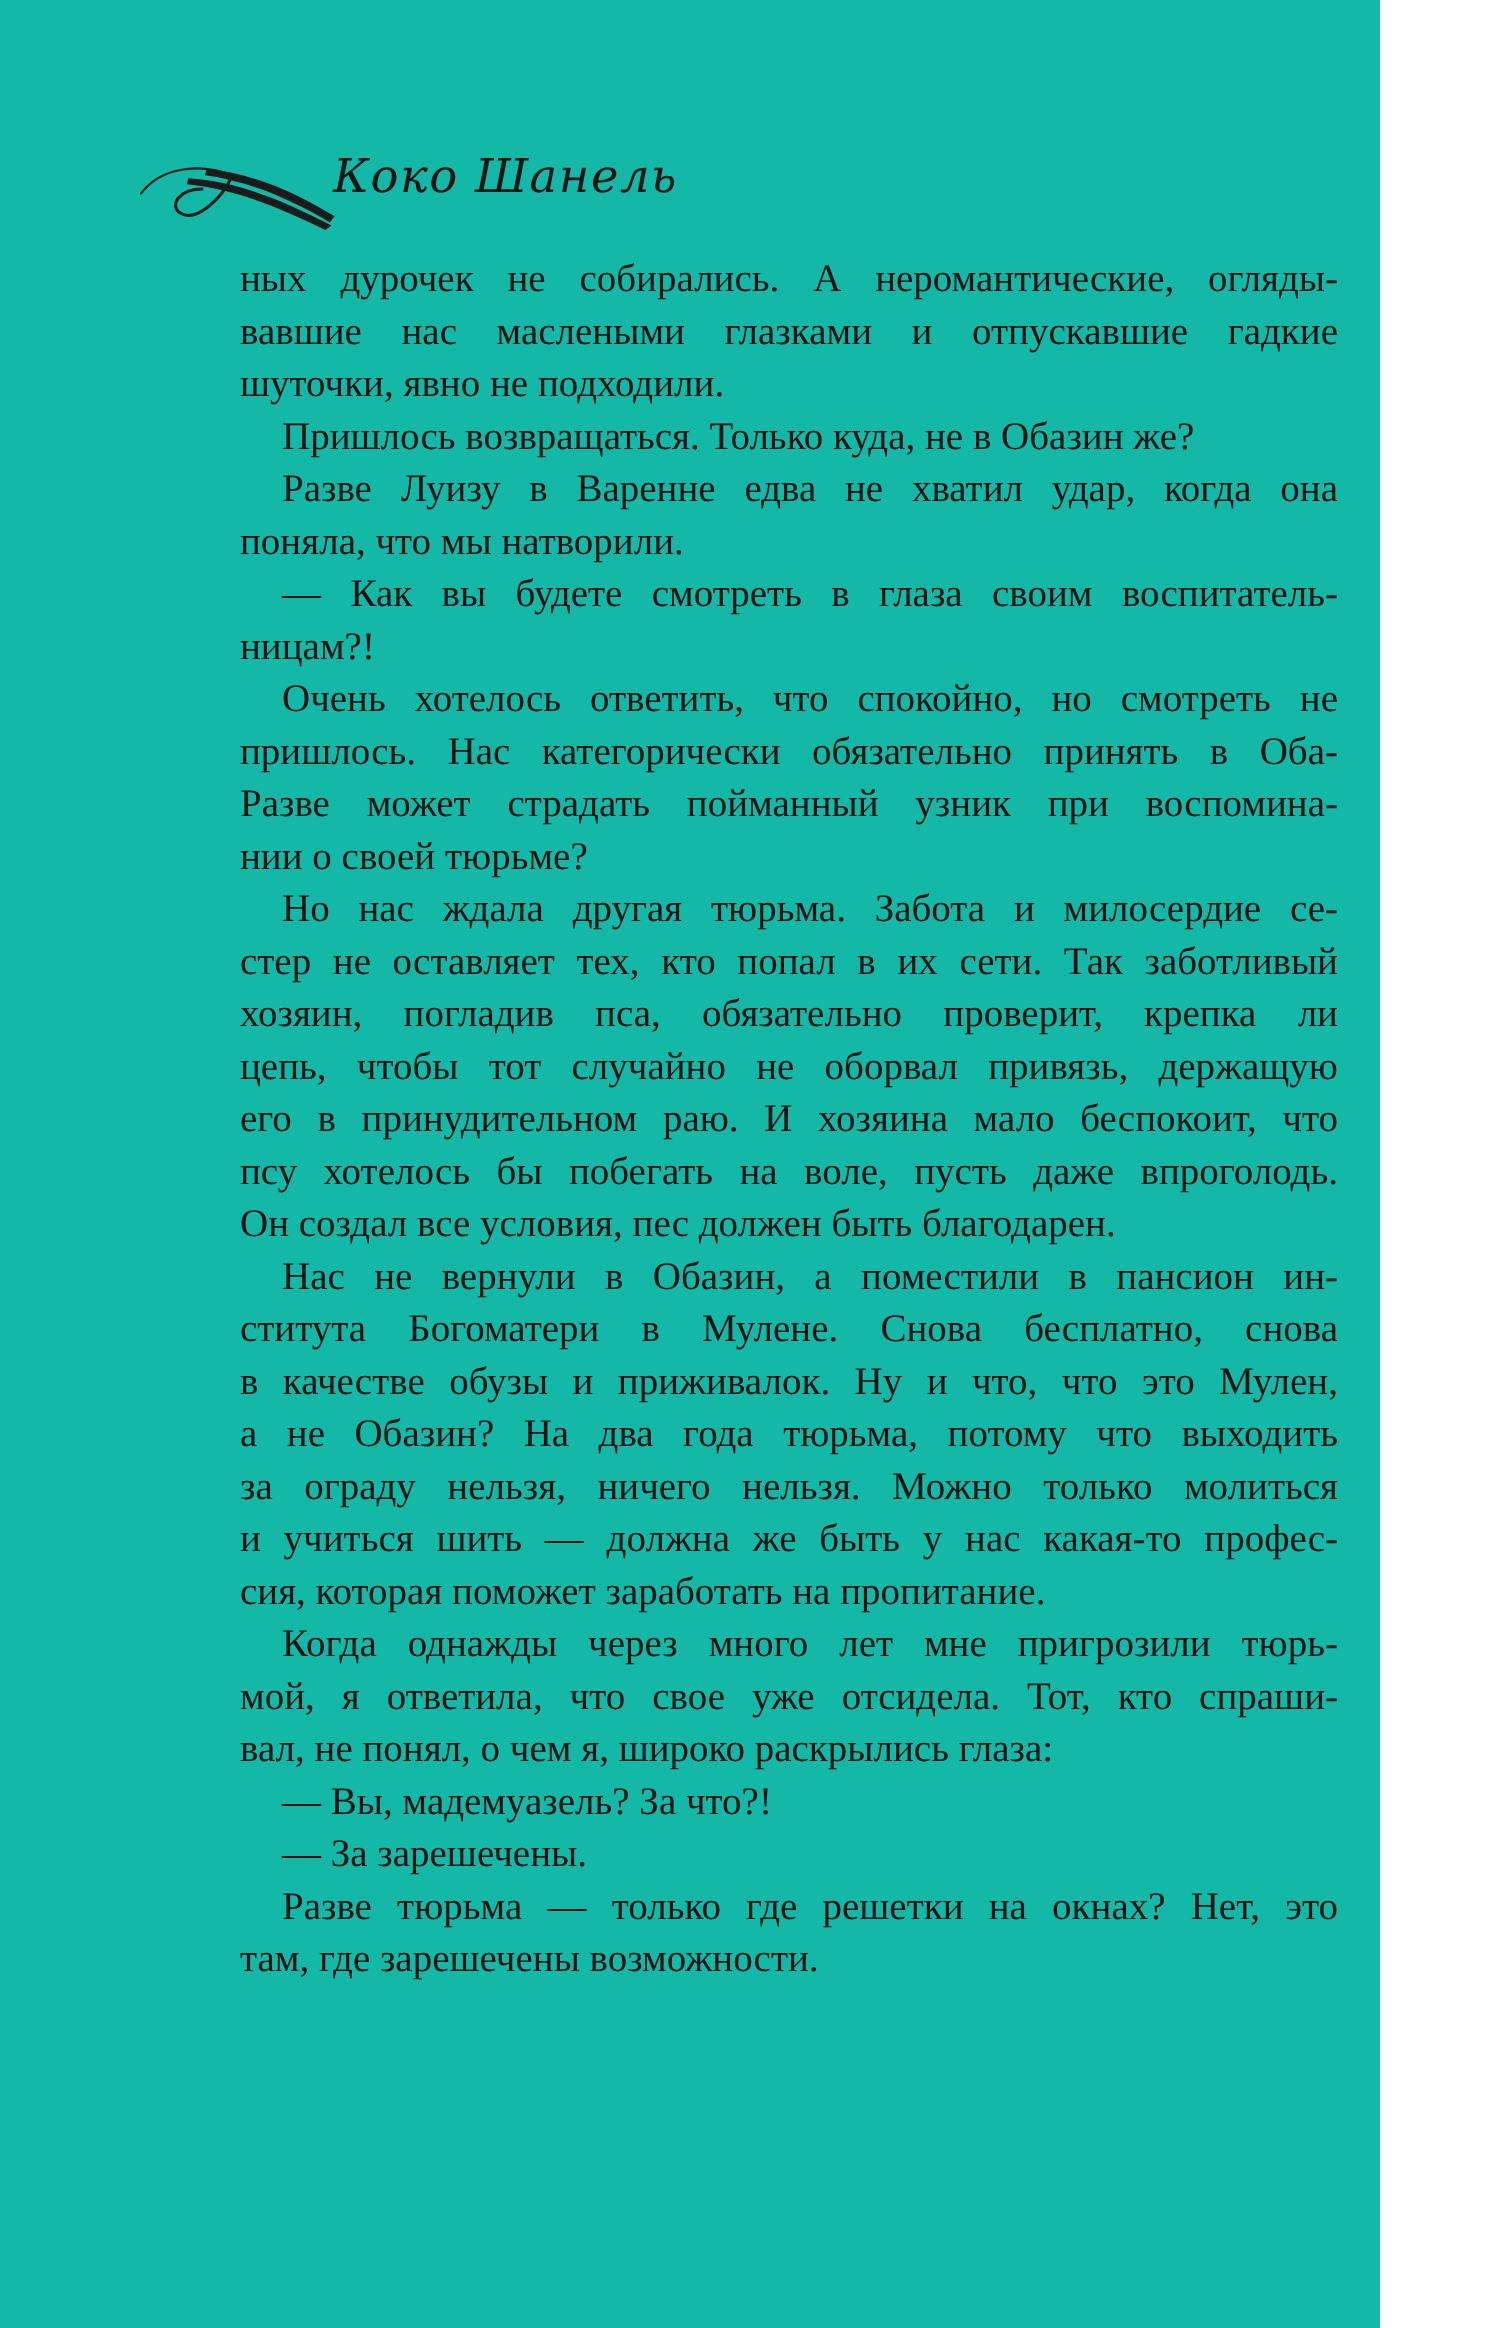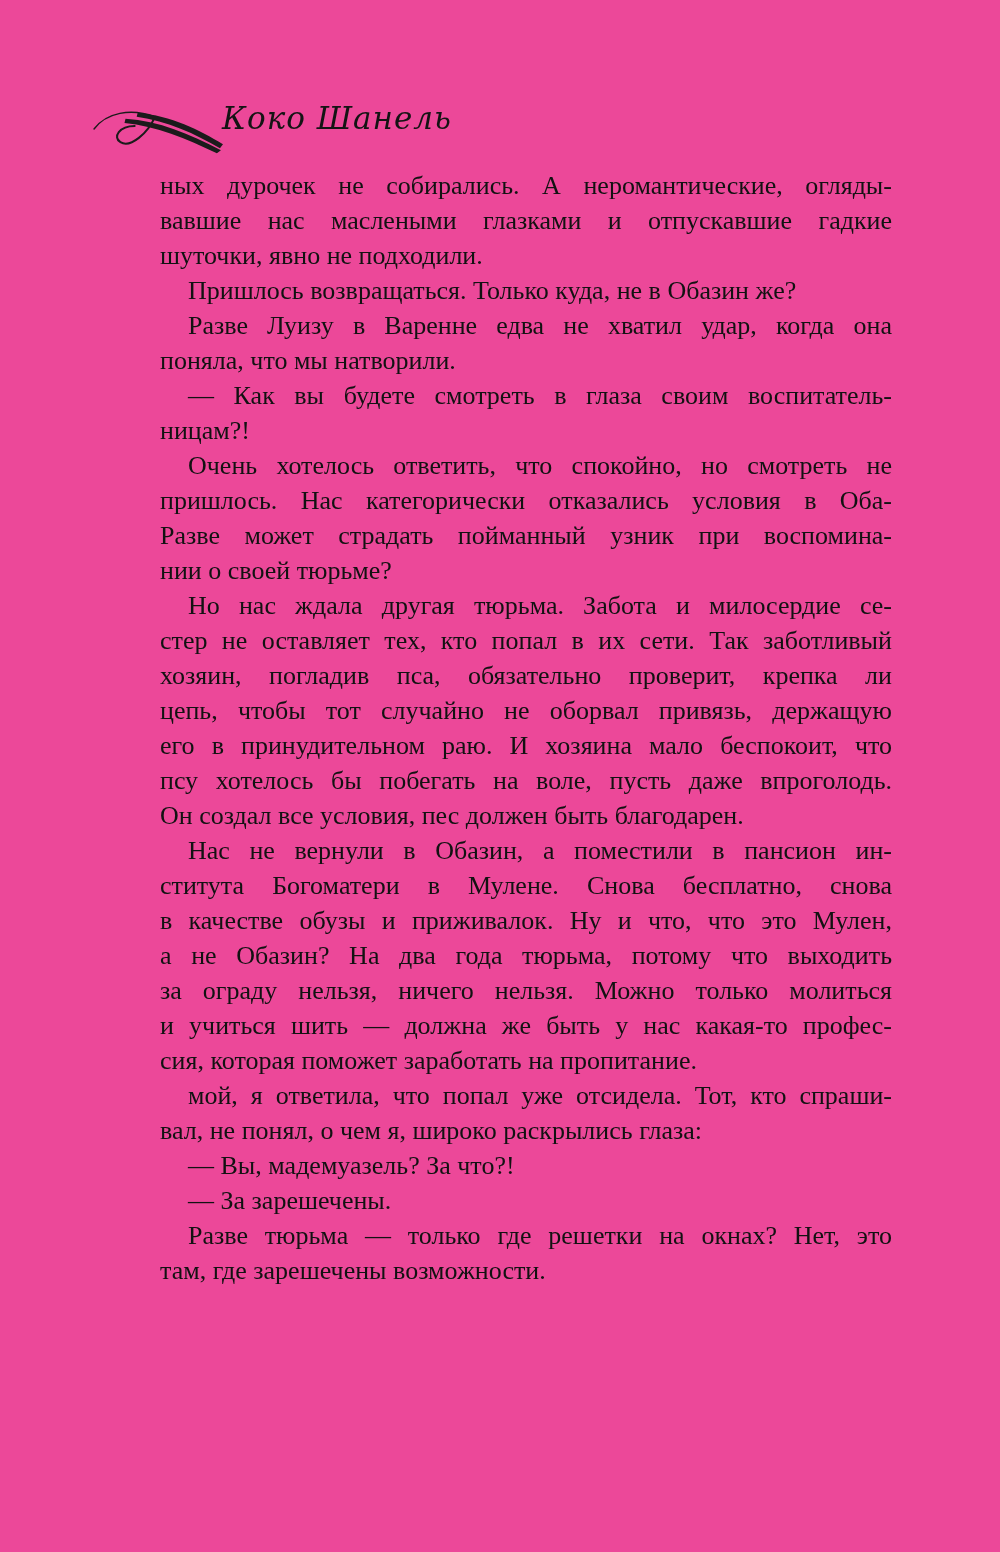--- a/index.html
+++ b/index.html
@@ -2,23 +2,23 @@
 <html><head>
 <meta charset="utf-8">
 <style>
   html, body {
     margin: 0;
     padding: 0;
     background: #ffffff;
   }
   .page {
     position: relative;
-    width: 1000px;
+    width: 920px;
     height: 1552px;
-    background: #ec4899;
+    background: #14b8a6;
     overflow: hidden;
     font-family: "Liberation Serif", serif;
   }
   
   .running-head {
     position: absolute;
     left: 0; top: 0;
     width: 1000px; height: 170px;
   }
   .flourish {
@@ -86,21 +86,21 @@
       <div class="para indent">
         <div class="line">Разве Луизу в Варенне едва не хватил удар, когда она</div>
         <div class="line last">поняла, что мы натворили.</div>
       </div>
       <div class="para indent">
         <div class="line">— Как вы будете смотреть в глаза своим воспитатель-</div>
         <div class="line last">ницам?!</div>
       </div>
       <div class="para indent">
         <div class="line">Очень хотелось ответить, что спокойно, но смотреть не</div>
-        <div class="line">пришлось. Нас категорически отказались условия в Оба-</div>
+        <div class="line">пришлось. Нас категорически обязательно принять в Оба-</div>
         <div class="line">Разве может страдать пойманный узник при воспомина-</div>
         <div class="line last">нии о своей тюрьме?</div>
       </div>
       <div class="para indent">
         <div class="line">Но нас ждала другая тюрьма. Забота и милосердие се-</div>
         <div class="line">стер не оставляет тех, кто попал в их сети. Так заботливый</div>
         <div class="line">хозяин, погладив пса, обязательно проверит, крепка ли</div>
         <div class="line">цепь, чтобы тот случайно не оборвал привязь, держащую</div>
         <div class="line">его в принудительном раю. И хозяина мало беспокоит, что</div>
         <div class="line">псу хотелось бы побегать на воле, пусть даже впроголодь.</div>
@@ -109,21 +109,22 @@
       <div class="para indent">
         <div class="line">Нас не вернули в Обазин, а поместили в пансион ин-</div>
         <div class="line">ститута Богоматери в Мулене. Снова бесплатно, снова</div>
         <div class="line">в качестве обузы и приживалок. Ну и что, что это Мулен,</div>
         <div class="line">а не Обазин? На два года тюрьма, потому что выходить</div>
         <div class="line">за ограду нельзя, ничего нельзя. Можно только молиться</div>
         <div class="line">и учиться шить — должна же быть у нас какая-то профес-</div>
         <div class="line last">сия, которая поможет заработать на пропитание.</div>
       </div>
       <div class="para indent">
-        <div class="line">мой, я ответила, что попал уже отсидела. Тот, кто спраши-</div>
+        <div class="line">Когда однажды через много лет мне пригрозили тюрь-</div>
+        <div class="line">мой, я ответила, что свое уже отсидела. Тот, кто спраши-</div>
         <div class="line last">вал, не понял, о чем я, широко раскрылись глаза:</div>
       </div>
       <div class="para indent">
         <div class="line last">— Вы, мадемуазель? За что?!</div>
       </div>
       <div class="para indent">
         <div class="line last">— За зарешечены.</div>
       </div>
       <div class="para indent">
         <div class="line">Разве тюрьма — только где решетки на окнах? Нет, это</div>

